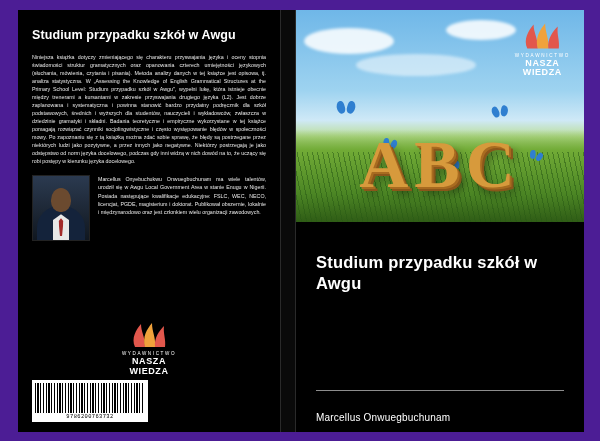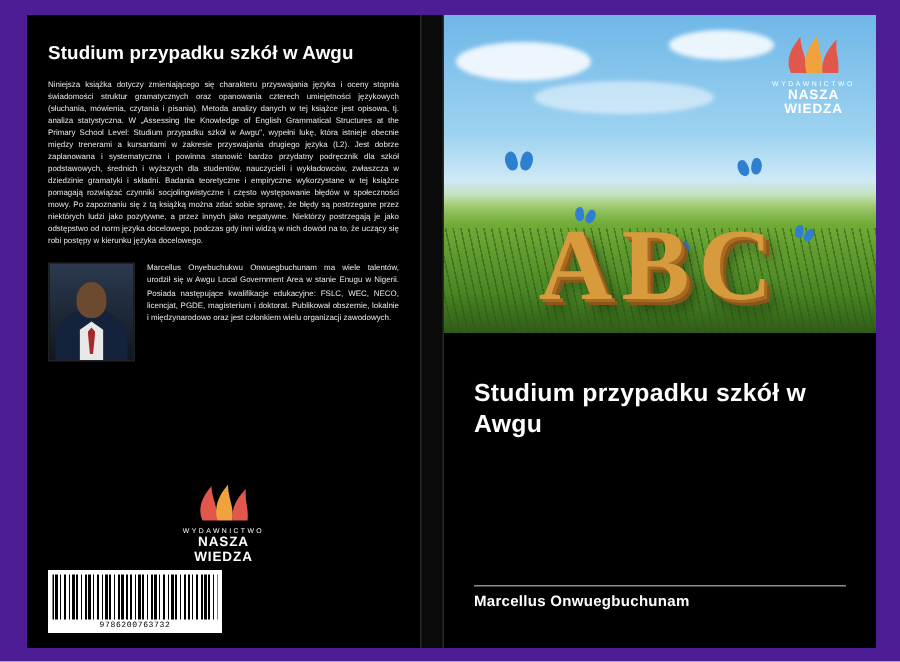--- a/index.html
+++ b/index.html
@@ -193,21 +193,21 @@
     position: absolute;
     left: 0; right: 0; bottom: 0; height: 70px;
     background-image: repeating-linear-gradient(
       78deg,
       rgba(40,90,20,0.55) 0px, rgba(40,90,20,0.55) 1px,
       rgba(0,0,0,0) 1px, rgba(0,0,0,0) 5px
     );
   }
   .abc {
     position: absolute;
-    left: 50%; bottom: 12px;
+    left: 50%; bottom: 24px;
     transform: translateX(-50%);
     font-family: "Liberation Serif", serif;
     font-size: 68px;
     font-weight: bold;
     color: #d79a3c;
     letter-spacing: 6px;
     text-shadow:
       2px 2px 0 #a86b20,
       4px 4px 0 #8a561a,
       6px 7px 9px rgba(0,0,0,0.45);
@@ -267,22 +267,22 @@
     letter-spacing: 0.2px;
   }
   .front-rule {
     margin: 96px 20px 0 20px;
     height: 1px;
     background: #8d8d8d;
   }
   .front-author {
     color: #ffffff;
     font-size: 10px;
-    font-weight: bold;
-    margin: 5px 20px 0 20px;
+    font-weight: normal;
+    margin: 21px 20px 0 20px;
     letter-spacing: 0.2px;
   }
 </style>
 </head>
 <body>
 
 <div class="cover-wrap">
 
   <div class="back-cover">
 

